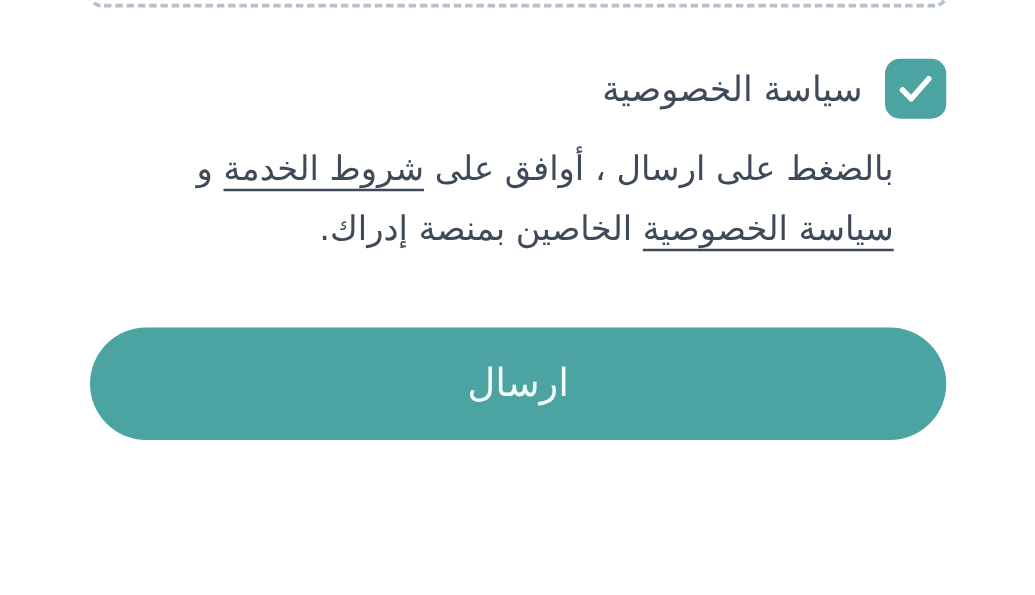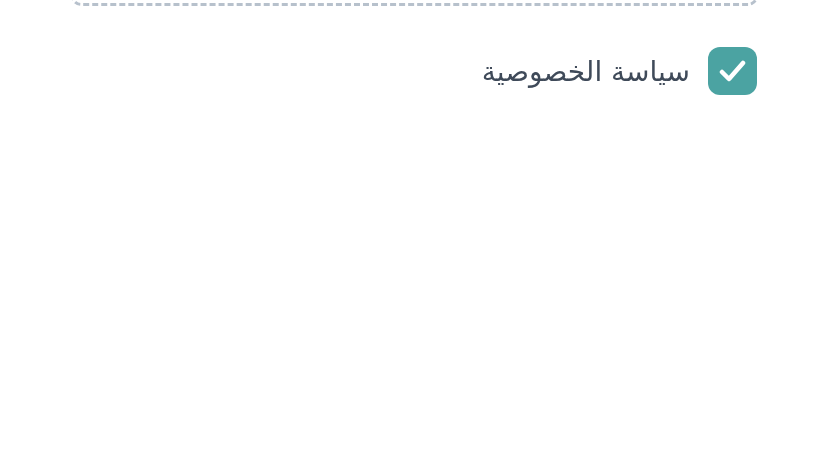--- a/index.html
+++ b/index.html
@@ -105,17 +105,19 @@
 
   <div class="checkbox-row">
     <button class="checkbox" role="checkbox" aria-checked="true">
       <svg width="27" height="22" viewBox="0 0 27 22" aria-hidden="true">
         <polyline points="3,12 10,19 24,3" fill="none" stroke="#ffffff" stroke-width="4.5" stroke-linecap="round" stroke-linejoin="round"></polyline>
       </svg>
     </button>
     <span class="checkbox-label">سياسة الخصوصية</span>
   </div>
 
+  <p class="agreement" dir="rtl"><span>بالضغط على ارسال ، أوافق على </span><a href="#" class="link">شروط الخدمة</a><span> و</span><br><a href="#" class="link">سياسة الخصوصية</a><span> الخاصين بمنصة إدراك.</span></p>
 
+  <button class="submit">ارسال</button>
 
   <div class="home-indicator"></div>
 
 </div>
 
 </body></html>

